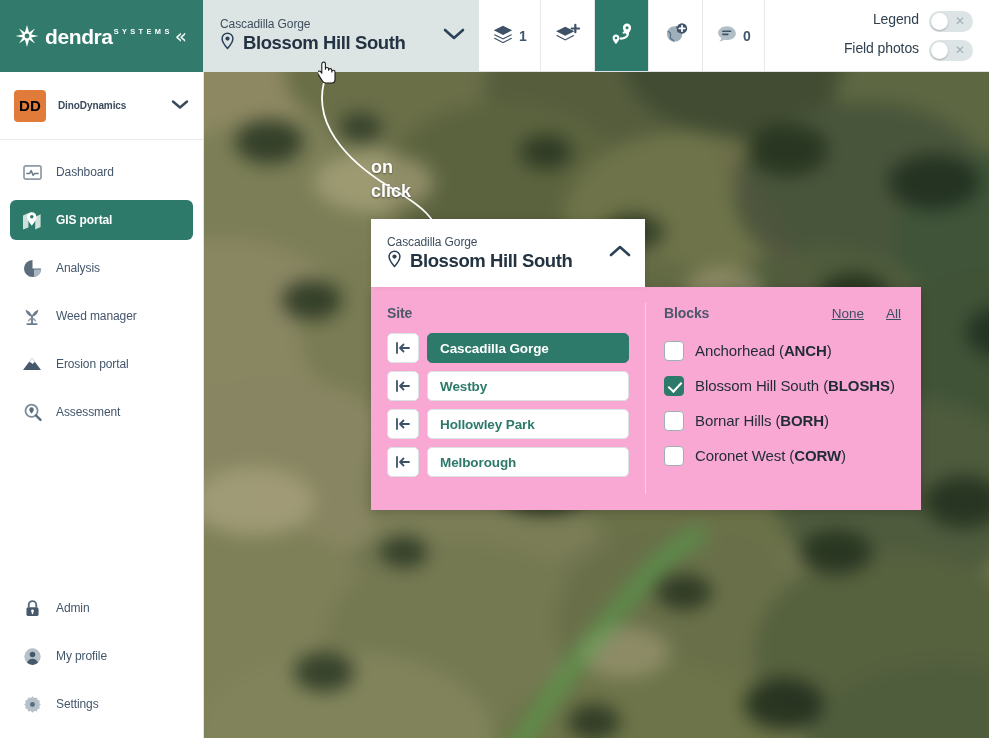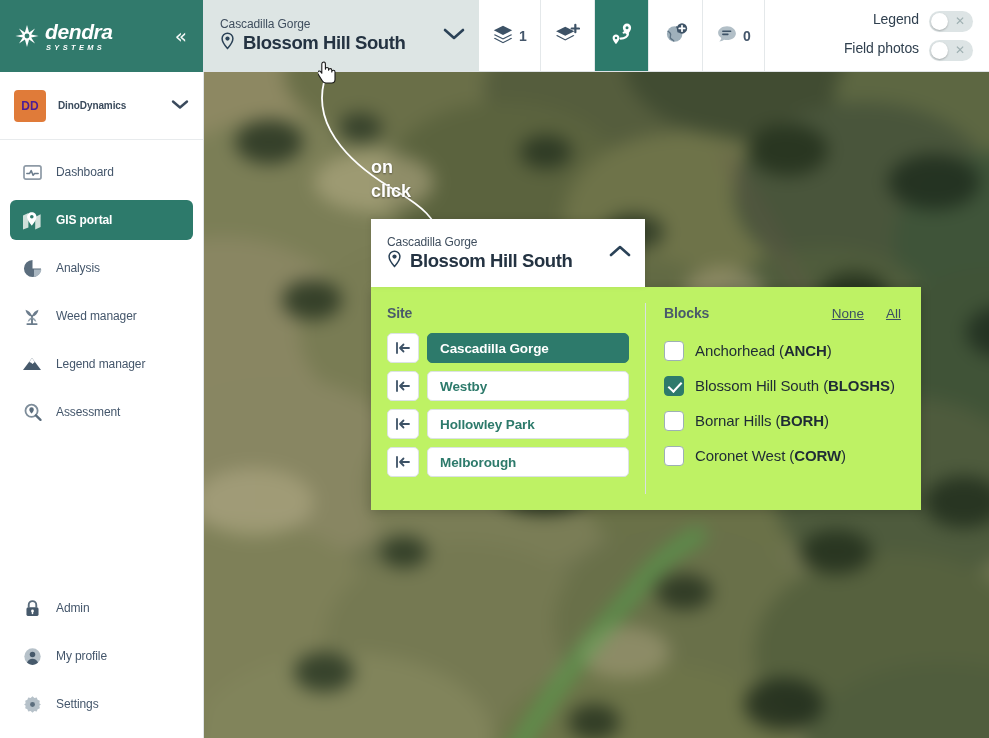--- a/index.html
+++ b/index.html
@@ -20,21 +20,21 @@
     z-index: 40;
   }
   .brandbar {
     height: 72px; background: #317a6c;
     display: flex; align-items: center;
     justify-content: space-between;
     padding: 0 16px 0 14px;
   }
   .brand-logo { display: flex; align-items: center; gap: 5px; }
   .brand-mark { width: 26px; height: 26px; }
-  .brand-words { display: flex; flex-direction: column; line-height: 1; font-style: italic; }
+  .brand-words { display: flex; flex-direction: row; line-height: 1; }
   .brand-name {
     color: #fff; font-size: 21px; font-weight: 700;
     letter-spacing: -0.4px;
   }
   .brand-sub {
     color: #fff; font-size: 7.4px; font-weight: 700;
     letter-spacing: 3.4px; margin-top: 2px; padding-left: 1px;
   }
   .collapse-btn {
     color: #ffffff; font-size: 20px; line-height: 1;
@@ -42,22 +42,22 @@
     font-family: "DejaVu Sans", sans-serif;
   }
 
   .orgrow {
     height: 68px; display: flex; align-items: center;
     padding: 0 14px; gap: 12px;
     border-bottom: 1px solid #e8ebed;
   }
   .org-avatar {
     width: 32px; height: 32px; border-radius: 4px;
-    background: #e07b39; color: #4c1d95;
-    font-size: 12px; font-weight: 700;
+    background: #e07b39; color: #000000;
+    font-size: 15px; font-weight: 700;
     display: flex; align-items: center; justify-content: center;
     letter-spacing: .2px;
   }
   .org-name {
     font-size: 10px; font-weight: 700; color: #3a4a5c;
     flex: 1; letter-spacing: -.1px;
   }
   .org-chev { color: #3a4a5c; font-size: 13px; }
 
   .nav { padding: 12px 10px 0 10px; }
@@ -155,21 +155,21 @@
   
   .panel-head {
     position: absolute; left: 371px; top: 219px;
     width: 274px; height: 68px; background: #fff;
     display: flex; align-items: center;
     padding: 0 14px 0 16px; gap: 8px; z-index: 50;
     cursor: pointer;
   }
   .panel-body {
     position: absolute; left: 371px; top: 287px;
-    width: 550px; height: 223px; background: #bef264;
+    width: 550px; height: 223px; background: #f9a8d4;
     z-index: 49; display: flex;
     box-shadow: 0 2px 10px rgba(0,0,0,.18);
   }
   .panel-head { box-shadow: 0 -1px 6px rgba(0,0,0,.10); }
   .panel-col-site { width: 274px; padding: 18px 16px 0 16px; }
   .panel-divider { width: 1px; background: #d9e0e2; margin: 16px 0; }
   .panel-col-blocks { flex: 1; padding: 18px 20px 7px 18px; }
 
   .col-head {
     display: flex; align-items: baseline;
@@ -579,21 +579,21 @@
         <span class="label">Weed manager</span>
       </div>
 
       <div class="nav-item">
         <span class="nav-icon">
           <svg width="20" height="16" viewBox="0 0 20 16">
             <path d="M10 2 L19 14 L1 14 Z" fill="#46596b"></path>
             <path d="M7.2 6 L10 2 L12.8 6 L10.4 8 L9.2 6.8 Z" fill="#ffffff"></path>
           </svg>
         </span>
-        <span class="label">Legend manager</span>
+        <span class="label">Erosion portal</span>
       </div>
 
       <div class="nav-item">
         <span class="nav-icon">
           <svg width="19" height="19" viewBox="0 0 20 20">
             <circle cx="9" cy="8.2" r="6.4" fill="none" stroke="#7e8d9a" stroke-width="1.9"></circle>
             <path d="M9 4.6a2.4 2.4 0 0 0-2.4 2.4c0 1.8 2.4 4 2.4 4s2.4-2.2 2.4-4A2.4 2.4 0 0 0 9 4.6z" fill="#5b6d7d"></path>
             <path d="M13.6 13 L18.4 17.8" stroke="#5b6d7d" stroke-width="2.4" stroke-linecap="round"></path>
           </svg>
         </span>

